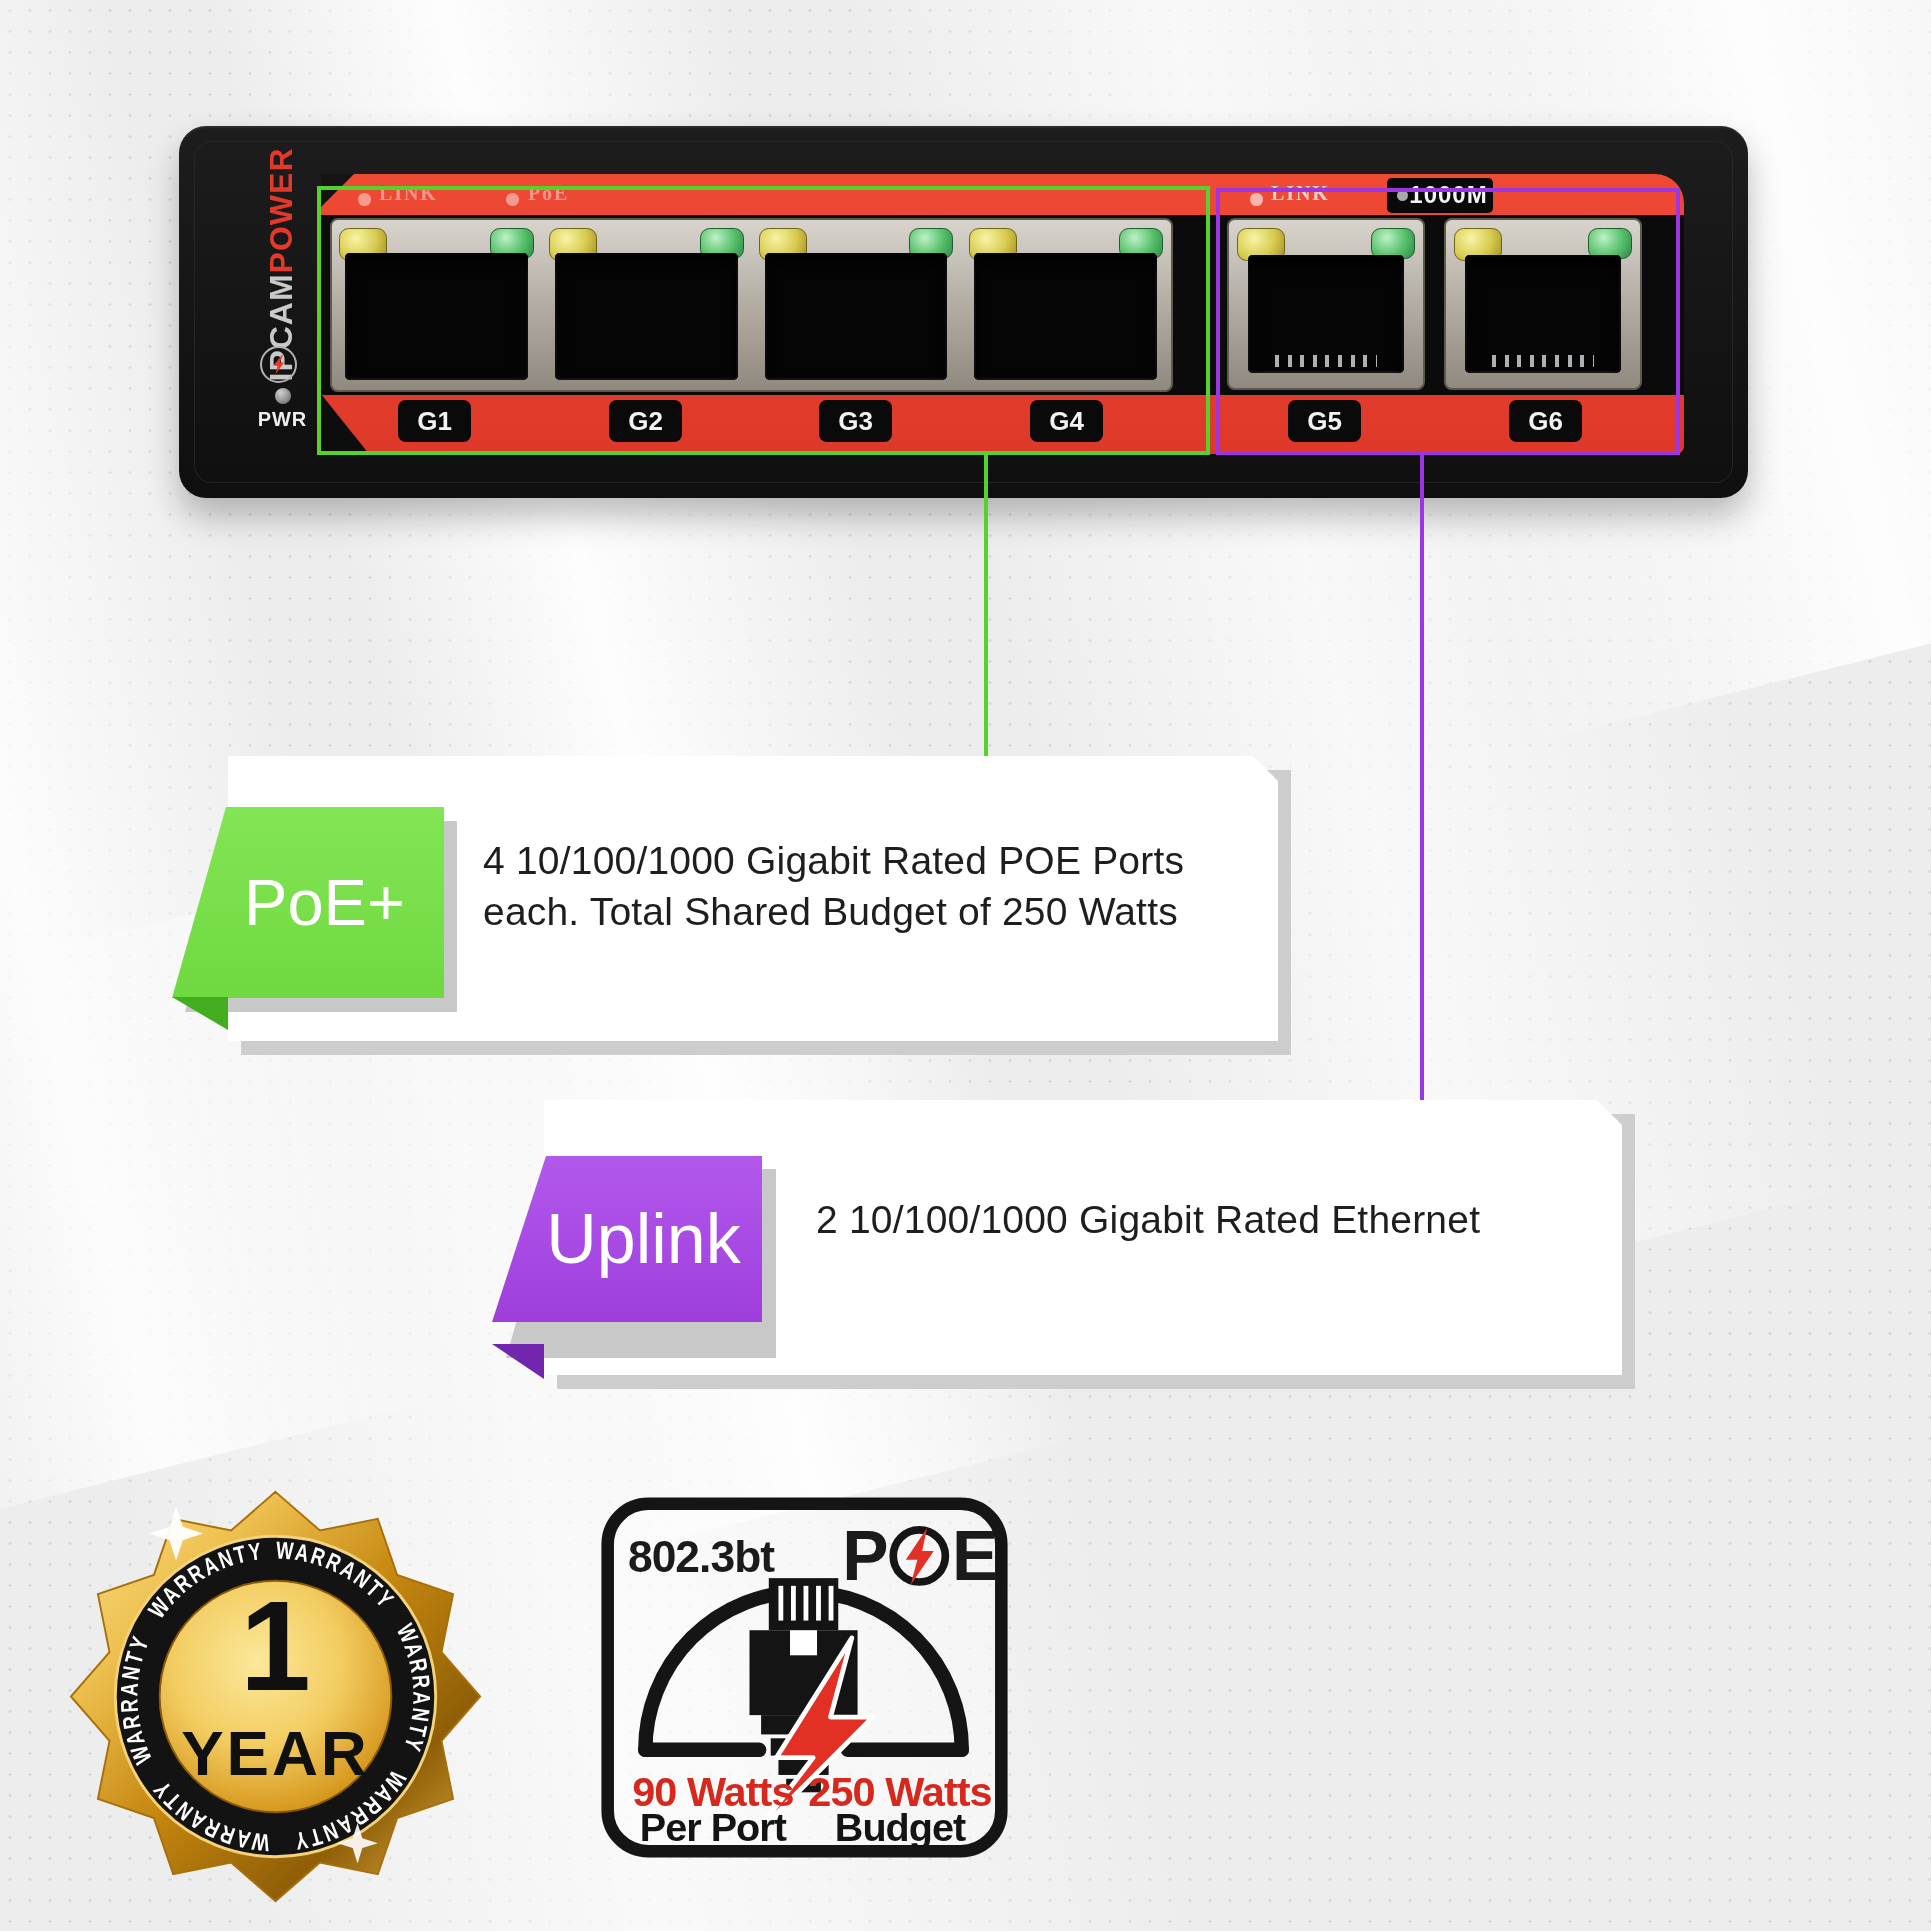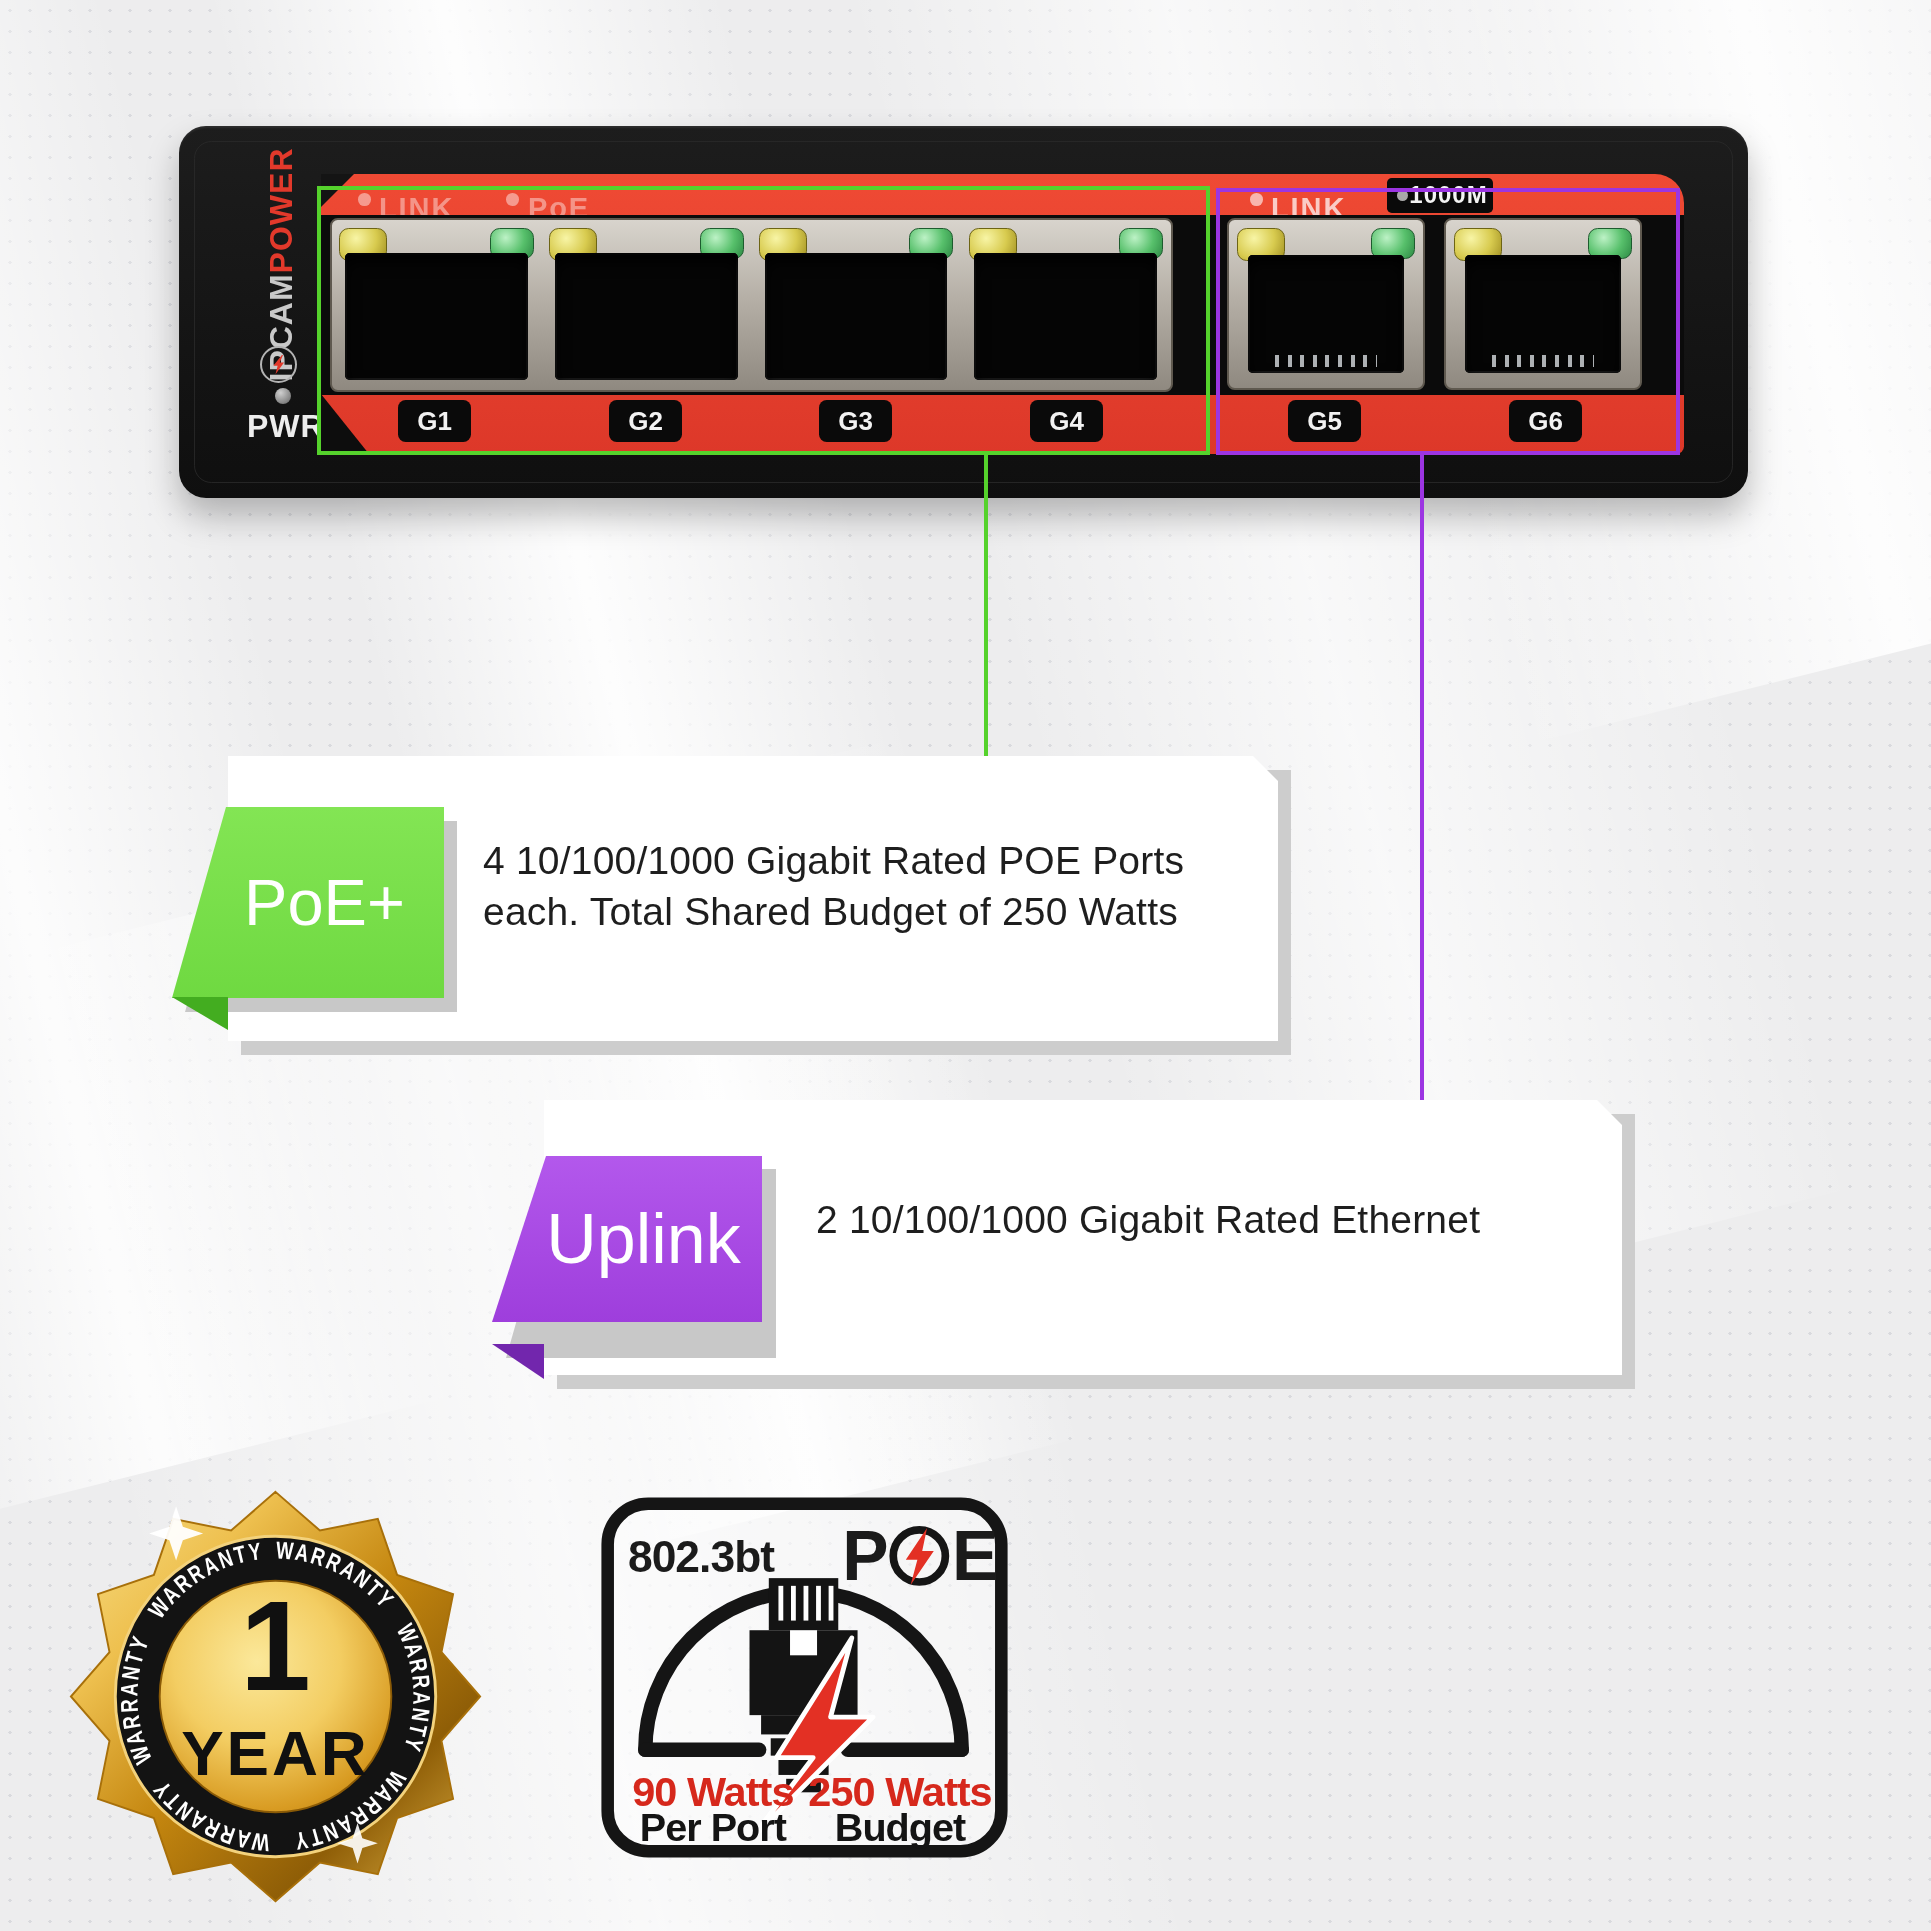--- a/index.html
+++ b/index.html
@@ -24,32 +24,32 @@
   .bezel{position:absolute;inset:15.4px;border-radius:17.4px;border:1.9px solid #2a2a2a;opacity:.8;}
   .brand-text{position:absolute;left:-27px;top:119px;width:261px;height:39px;
     transform:rotate(-90deg);text-align:center;font-weight:700;font-size:32px;letter-spacing:1px;}
   .brand-text .bp1{color:#c9c9c9;}
   .brand-text .bp2{color:#e2392b;}
   .logo-circle{position:absolute;left:81px;top:220px;width:33px;height:33px;border-radius:50%;
     border:2.9px solid #b3b3b3;display:flex;align-items:center;justify-content:center;}
   .pwr-led{position:absolute;left:96px;top:262px;width:16.4px;height:16.4px;border-radius:50%;
     background:radial-gradient(circle at 35% 30%,#cfcfcf,#8e8e8e 60%,#5e5e5e);}
   .pwr-label{position:absolute;left:68px;top:282px;width:71px;text-align:center;
-    font-weight:700;font-size:32px;color:#ededed;letter-spacing:1px;}
+    font-weight:700;font-size:20px;color:#ededed;letter-spacing:1px;}
 
   .faceplate{position:absolute;left:142px;top:48px;width:1363px;height:280px;
     background:linear-gradient(180deg,#ef4a34,#dd3829);
     border-radius:5.8px 29px 7.7px 5.8px;}
   .corner-cut{position:absolute;left:0;top:0;width:33px;height:33px;background:#141414;
     clip-path:polygon(0 0,100% 0,0 100%);}
   .face-cut{position:absolute;left:0;top:220px;width:48px;height:60px;background:#0d0d0d;
     clip-path:polygon(0 0,0 100%,100% 100%);}
   .port-band{position:absolute;left:0;top:41px;width:100%;height:180px;background:#0b0b0b;}
 
-  .led-label{position:absolute;top:18px;font-size:29px;letter-spacing:1.9px;font-weight:700;}
+  .led-label{position:absolute;top:8px;font-size:20px;letter-spacing:1.9px;font-weight:700;font-family:Liberation Serif, serif;}
   .lab-dim{color:rgba(255,255,255,.42);}
   .lab-mid{color:rgba(255,255,255,.72);}
   .led-dot{position:absolute;top:19.3px;width:12.6px;height:12.6px;border-radius:50%;
     background:rgba(255,255,255,.45);}
   .chip{position:absolute;left:1066px;top:3.9px;width:106px;height:35px;background:#0a0a0a;
     border-radius:4.8px;display:flex;align-items:center;gap:1px;padding-left:9.7px;box-sizing:border-box;}
   .chip .cdot{width:11.6px;height:11.6px;border-radius:50%;background:#a9a9a9;}
   .chip .ctext{color:#f4f4f4;font-size:24px;font-weight:700;letter-spacing:1px;}
 
   .metal{background:linear-gradient(180deg,#d8d4cd 0%,#b6b0a7 45%,#8f8980 100%);

